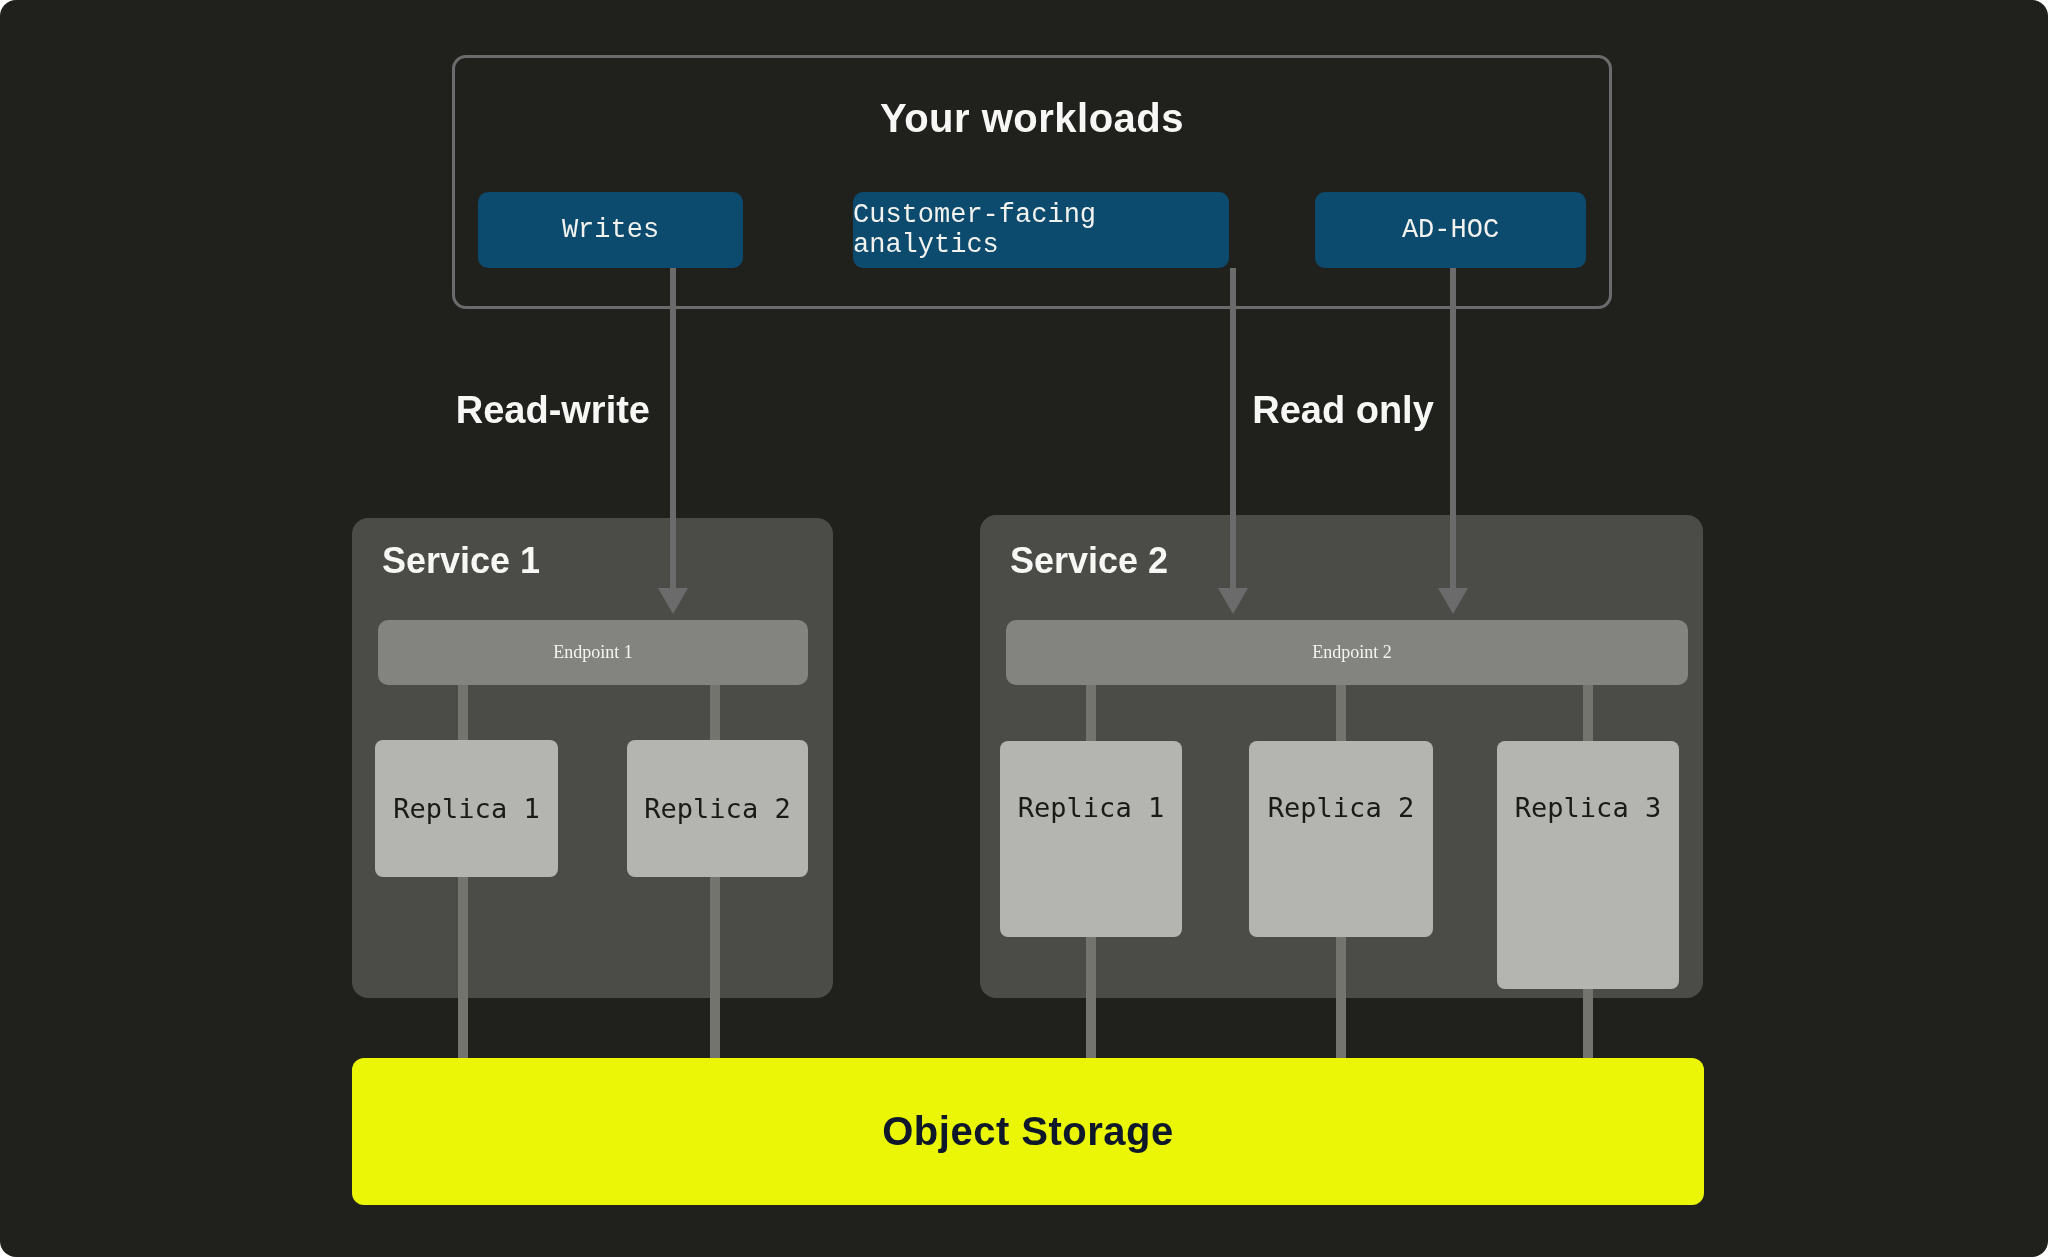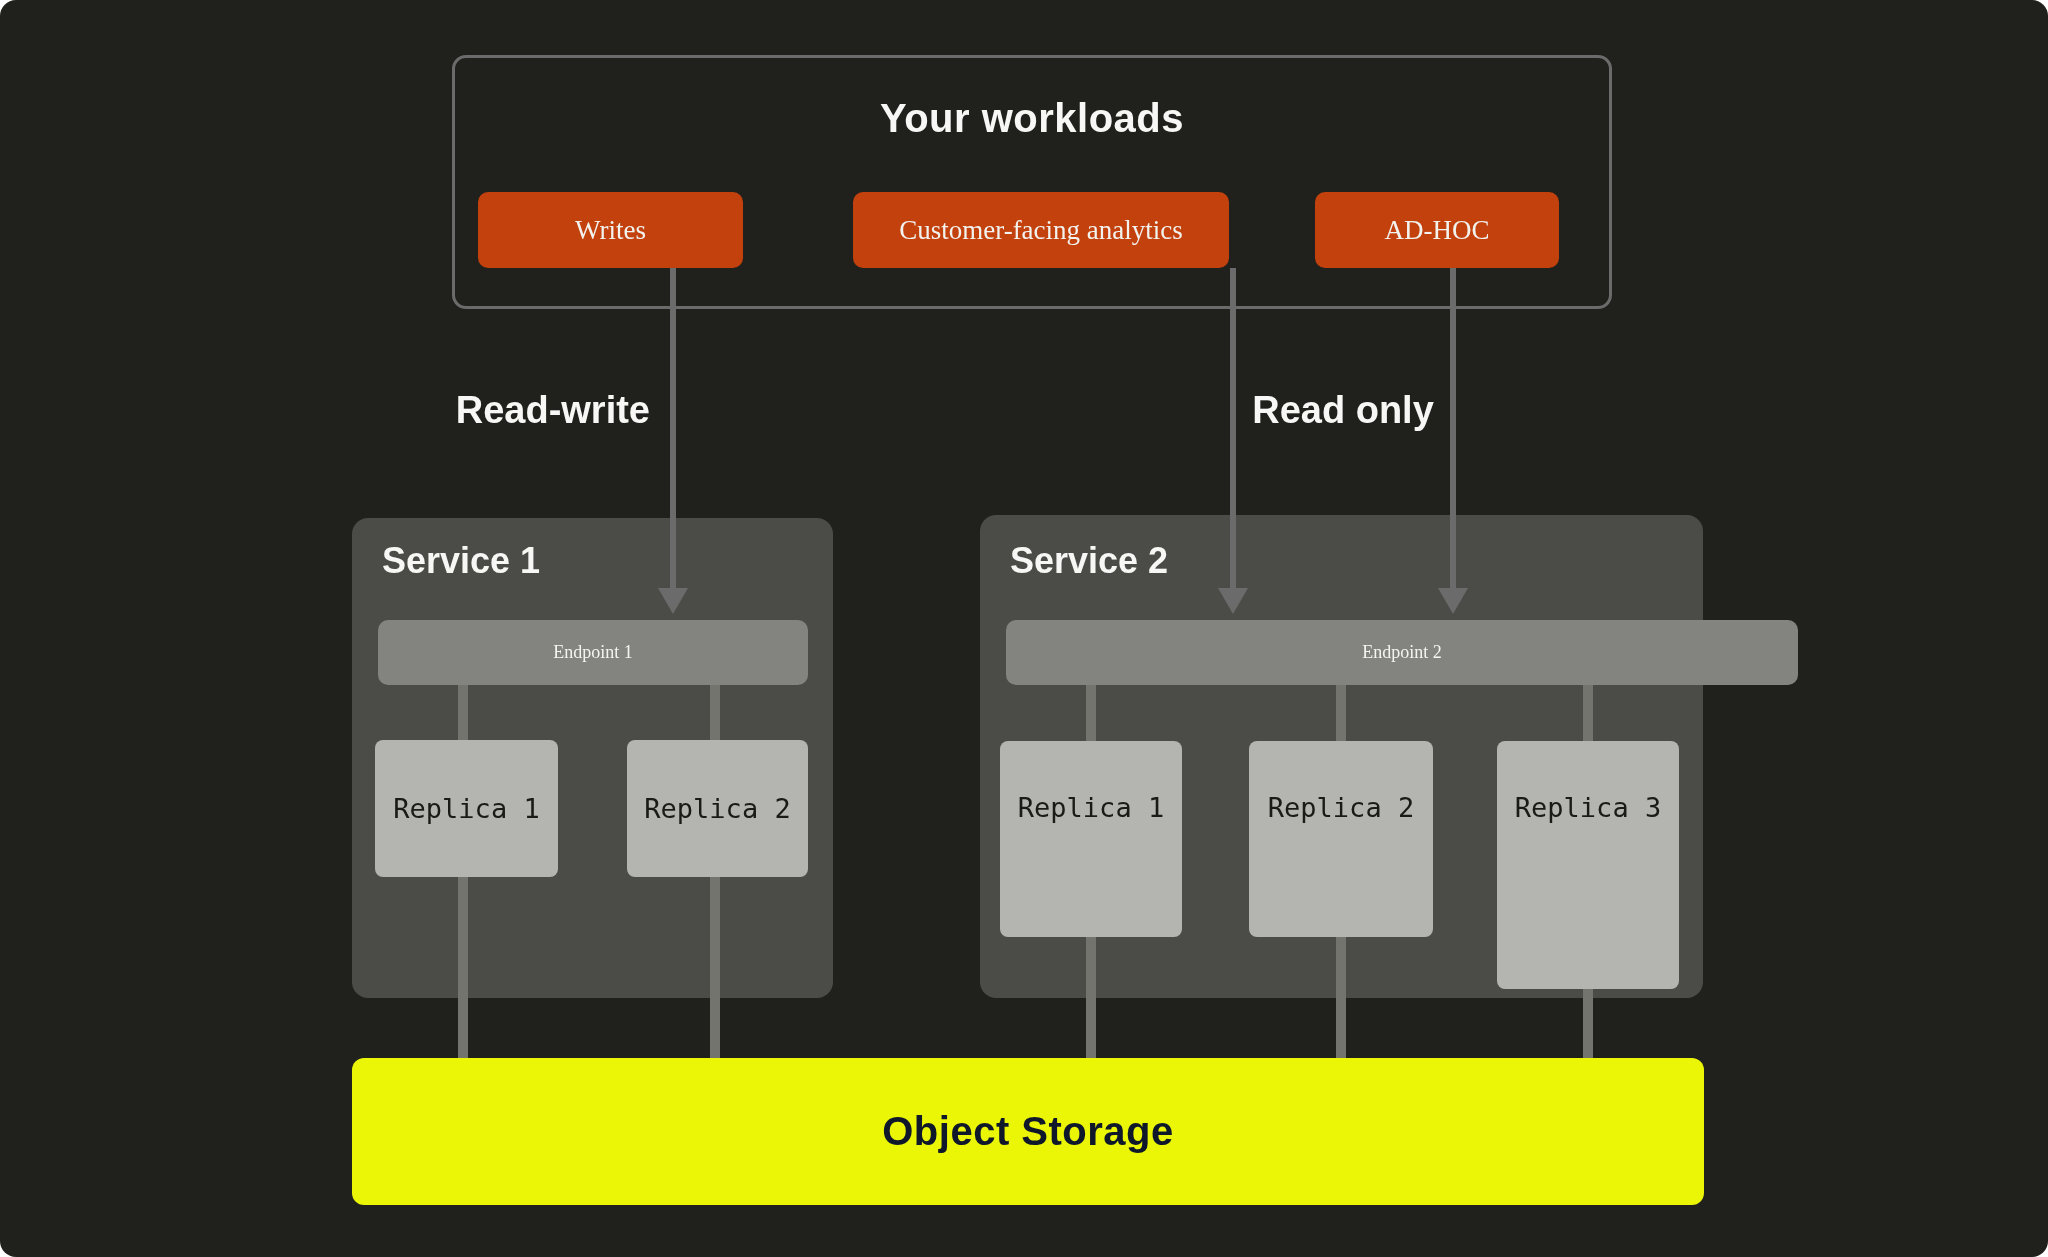--- a/index.html
+++ b/index.html
@@ -5,26 +5,26 @@
   html,body{margin:0;padding:0;background:#ffffff;}
   .stage{position:relative;width:2048px;height:1257px;background:#ffffff;overflow:hidden;
          font-family:"Liberation Sans",sans-serif;}
   .canvas{position:absolute;inset:0;background:#20211c;border-radius:16px;}
 
   
   .workloads-box{position:absolute;left:452px;top:55px;width:1160px;height:254px;
         border:3px solid #6b6b6b;border-radius:14px;box-sizing:border-box;}
   .workloads-title{position:absolute;left:452px;top:96px;width:1160px;text-align:center;
         color:#f7f7f5;font-size:40px;font-weight:700;letter-spacing:.5px;}
-  .chip{position:absolute;top:192px;height:76px;background:#c2410c;border-radius:10px;
+  .chip{position:absolute;top:192px;height:76px;background:#0c4a6e;border-radius:10px;
         display:flex;align-items:center;justify-content:center;color:#f2f2ef;
-        font-family:Liberation Serif, serif;font-size:27px;}
+        font-family:Liberation Mono, monospace;font-size:27px;}
   .chip-writes{left:478px;width:265px;}
   .chip-cfa{left:853px;width:376px;}
-  .chip-adhoc{left:1315px;width:244px;}
+  .chip-adhoc{left:1315px;width:271px;}
 
   
   .arrow-line{position:absolute;width:6px;background:#6b6b6b;z-index:5;}
   .arrow-head{position:absolute;width:0;height:0;border-left:15px solid transparent;
         border-right:15px solid transparent;border-top:26px solid #6b6b6b;z-index:5;}
   .flow-label{position:absolute;color:#f7f7f5;font-size:38px;font-weight:700;z-index:6;}
 
   
   .service-box{position:absolute;background:#4b4b47;border-radius:16px;z-index:1;}
   .service-title{position:absolute;color:#f7f7f5;font-size:36px;font-weight:700;z-index:2;}
@@ -86,21 +86,21 @@
     <div class="replica centered" style="left:375px;top:740px;width:183px;height:137px;">Replica 1</div>
     <div class="replica centered" style="left:627px;top:740px;width:181px;height:137px;">Replica 2</div>
 
     <div class="service-box" style="left:980px;top:515px;width:723px;height:483px;"></div>
     <div class="service-title" style="left:1010px;top:540px;">Service 2</div>
 
     <div class="connector" style="left:1086px;top:685px;height:377px;"></div>
     <div class="connector" style="left:1336px;top:685px;height:377px;"></div>
     <div class="connector" style="left:1583px;top:685px;height:377px;"></div>
 
-    <div class="endpoint" style="left:1006px;top:620px;width:792px;">Endpoint 2</div>
+    <div class="endpoint" style="left:1006px;top:620px;width:672px;padding-left:10px;">Endpoint 2</div>
 
     <div class="replica toptext" style="left:1000px;top:741px;width:182px;height:196px;">Replica 1</div>
     <div class="replica toptext" style="left:1249px;top:741px;width:184px;height:196px;">Replica 2</div>
     <div class="replica toptext" style="left:1497px;top:741px;width:182px;height:248px;">Replica 3</div>
 
     <div class="storage" style="background: rgb(234, 246, 6);">Object Storage</div>
 
   </div>
 </div>
 

